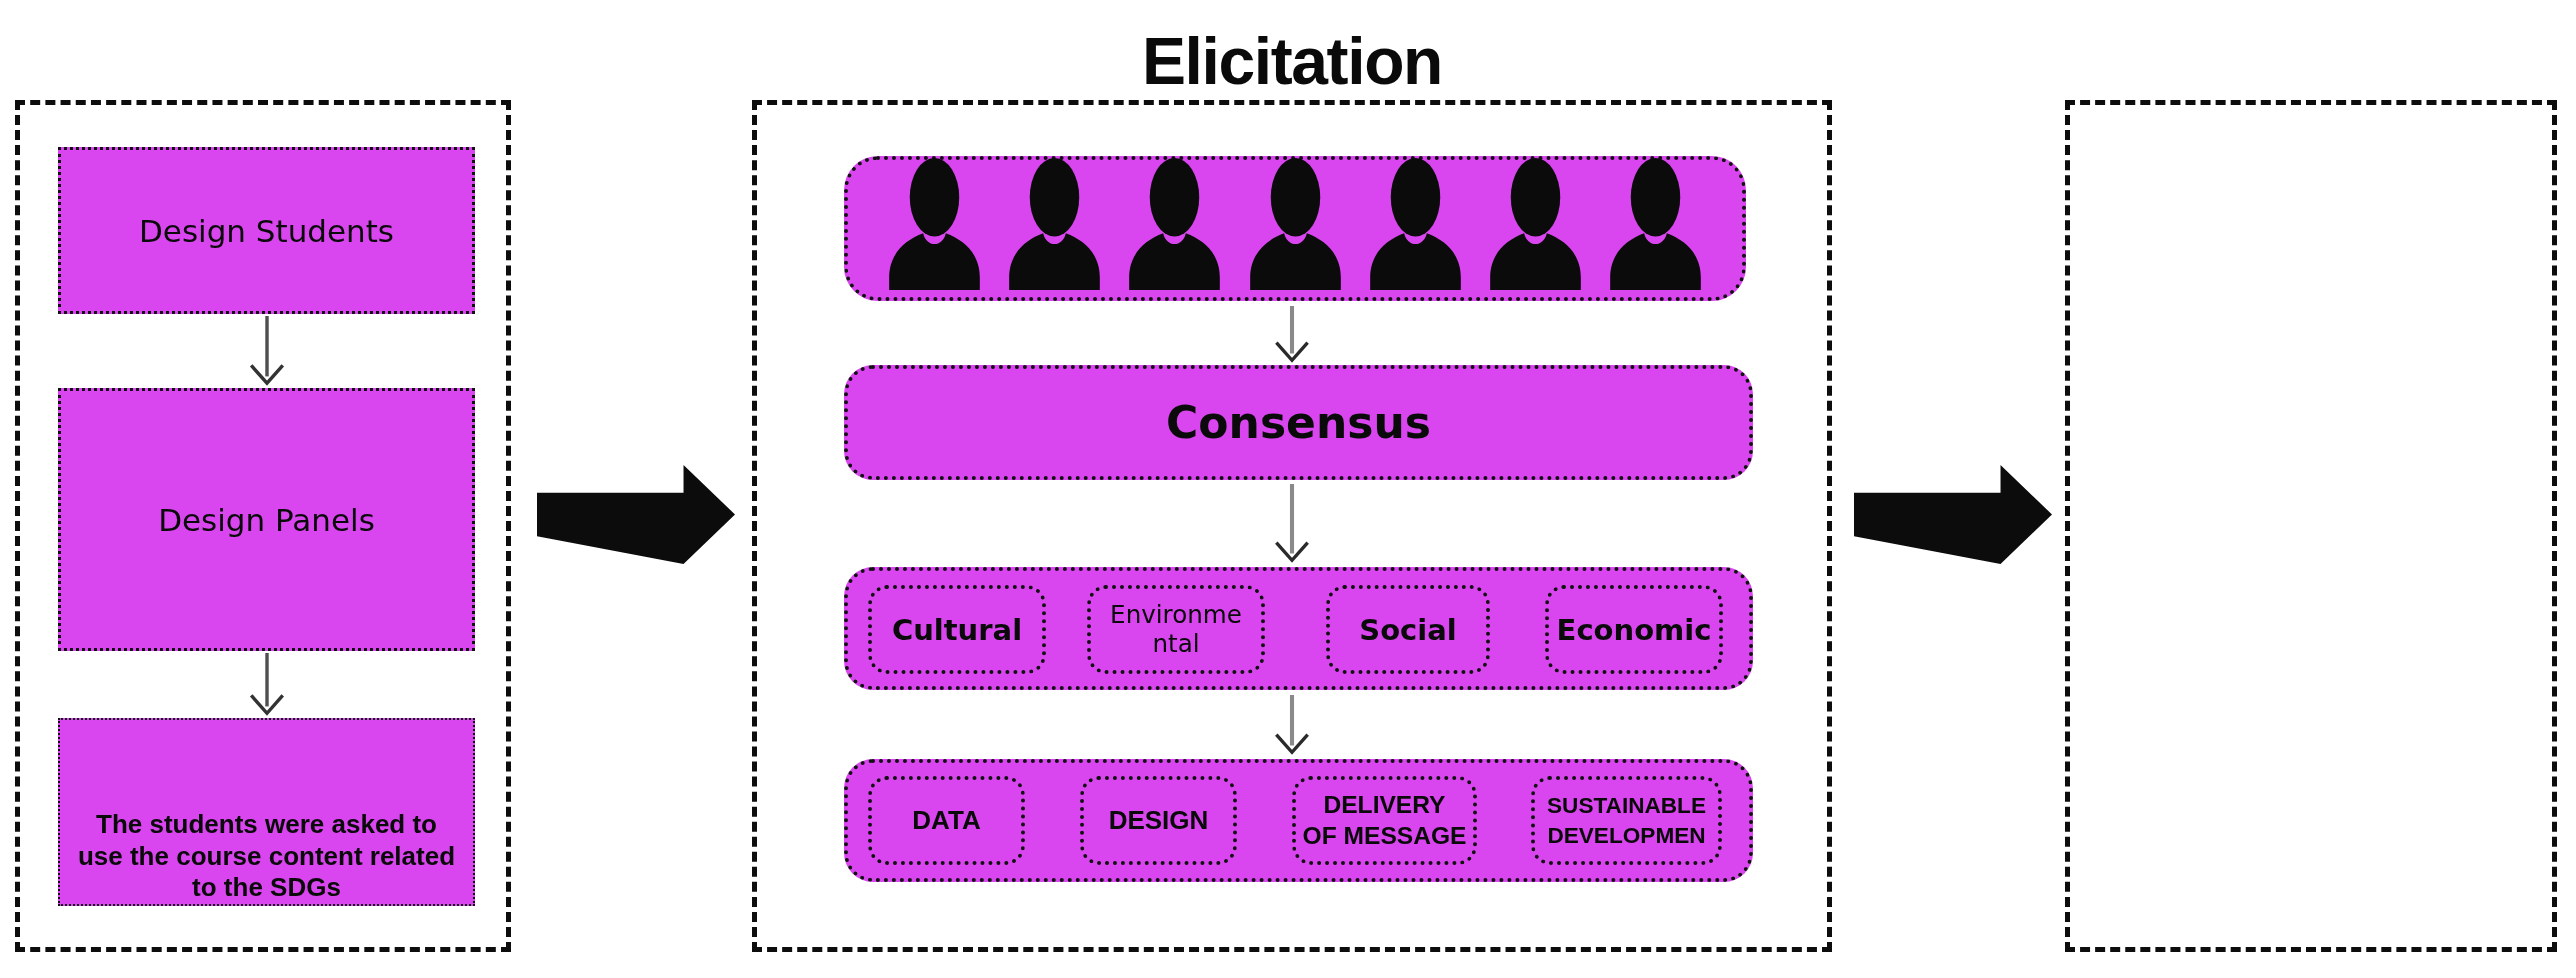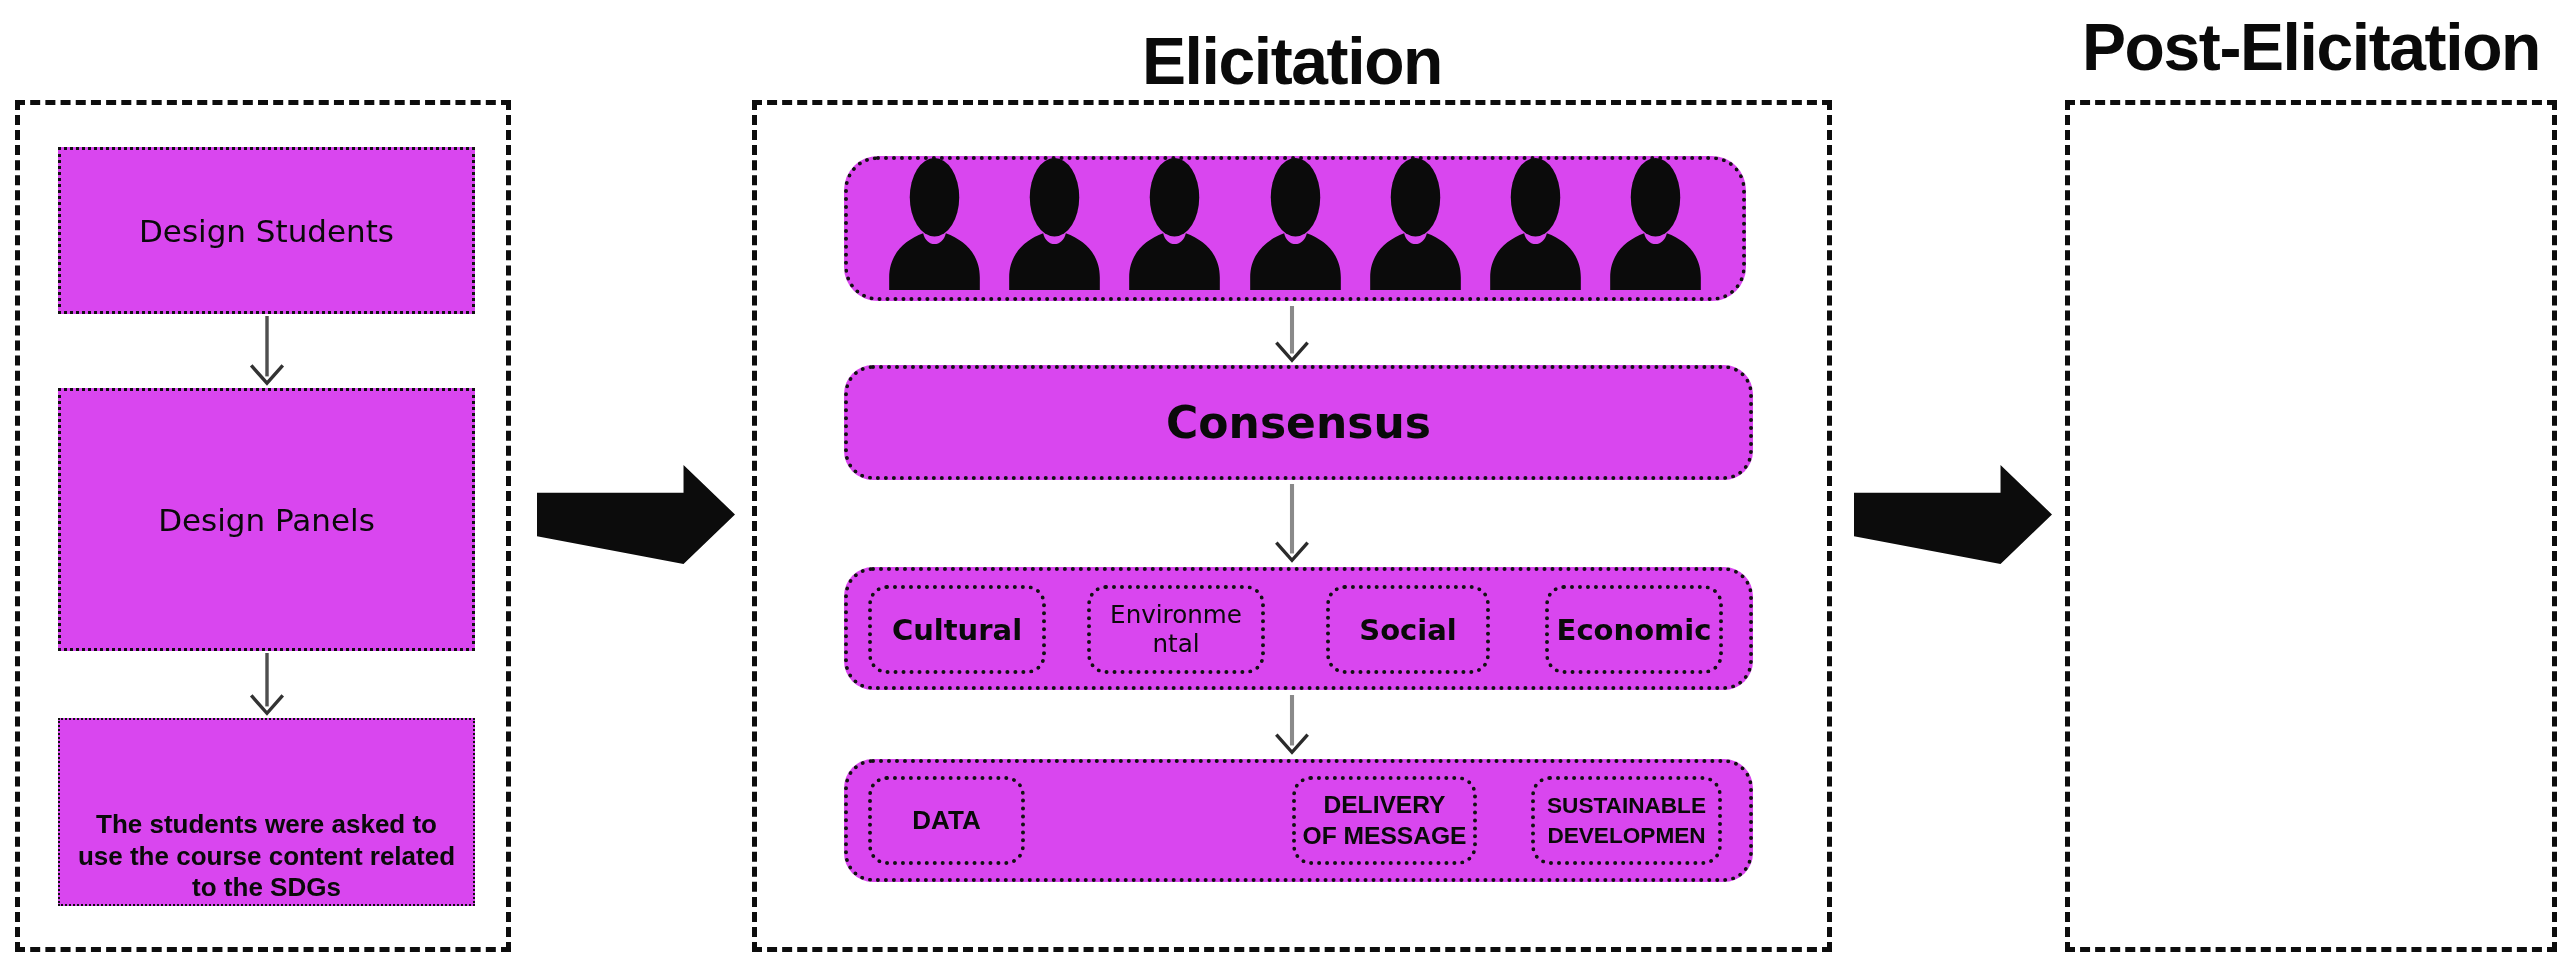--- a/index.html
+++ b/index.html
@@ -196,30 +196,32 @@
   <svg class="abs varrow" style="left:1270px; top:695px;" width="44" height="60" viewBox="0 0 64 88">
     <line x1="32" y1="0" x2="32" y2="74" stroke="#8a8a8a" stroke-width="6"></line>
     <polyline points="9,58 32,84 55,58" fill="none" stroke="#2b2b2b" stroke-width="5"></polyline>
   </svg>
 
   <div class="abs dotbox round40" style="left:844px; top:759px; width:909px; height:123px;"></div>
 
   <div class="abs dotbox round28" style="left:868px; top:776px; width:157px; height:89px;">
     <span class="label lbl-theme">DATA</span>
   </div>
+  <div class="abs dotbox round28" style="left:1080px; top:776px; width:157px; height:89px;">
+    <span class="label lbl-theme">DESIGN</span>
+  </div>
   <div class="abs dotbox round28" style="left:1292px; top:776px; width:185px; height:89px;">
     <span class="label lbl-theme" style="font-size:24.6px;">DELIVERY
 OF MESSAGE</span>
   </div>
   <div class="abs dotbox round28" style="left:1531px; top:776px; width:191px; height:89px;">
     <span class="label lbl-theme-sm">SUSTAINABLE
 DEVELOPMEN</span>
   </div>
 
   <div class="abs block-arrow" style="left:1854px; top:465px; width:198px; height:99px;"></div>
 
-  <div class="abs col-title" style="left:2065px; top:11px; width:492px;">Post-Elicitation</div>
 
   <div class="abs panel" style="left:2065px; top:100px; width:492px; height:852px;"></div>
 
 
 </div>
 
 
 </body></html>

